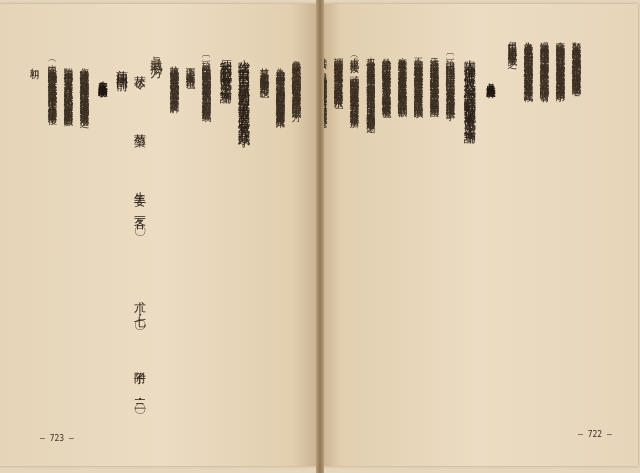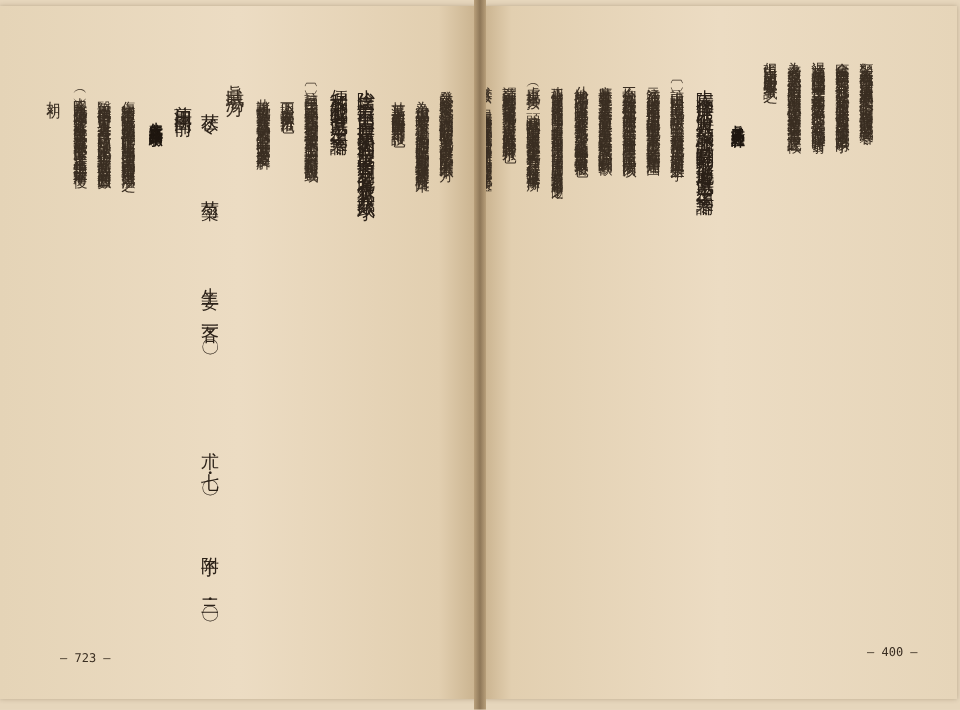--- a/index.html
+++ b/index.html
@@ -57,21 +57,21 @@
     <div class="col big" style="left:142px; top:46px;">太陽病發汗汗出不解其人仍發熱心下悸頭眩身瞤動振振欲擗地者眞武湯主之（傷寒論）</div>
     <div class="col" style="left:124px; top:46px;">〔註〕山田正珍氏曰擗地二字諸說紛紜按（中略）字彙云擗音僻類篇仆也正字通云擗與躃通又字典擗字</div>
     <div class="col" style="left:108px; top:46px;">注云通作躃合考之擗躃三字通用所謂擗地者即躃地也蓋字以背為本形躃僻之音皆能轉則互相通用固</div>
     <div class="col" style="left:92px; top:46px;">不拘於字義又按脈經作仆地字異而義同宋版注云擗一作僻是亦同音故通用耳（中略）此條因太陽病以</div>
     <div class="col" style="left:76px; top:46px;">麻黃青龍輩大發其汗其人素實者當汗出而解其素虛者汗出表證雖解仍不解發熱心下悸頭眩身瞤動欲</div>
     <div class="col" style="left:60px; top:46px;">仆地者此因汗出多亡陽故也雖有發熱非表不解之發熱也乃虛火炎上之發熱也即後世所謂眞寒假熱者也</div>
     <div class="col small" style="left:44px; top:46px; height:380px; overflow:hidden;">也心下悸者胃陽虛水飲停蓄也頭眩者頭中之陽虛也身瞤動振振欲仆者經中之陽虛也正陽虛者即虛上虛即眩甚也身瞤欲仆者經中之陽</div>
     <div class="col" style="left:28px; top:46px;">虛也（求眞按　頭眩身瞤欲仆者由陽虛者無論矣然水毒之變化與大有力焉）茯苓桂枝白朮甘草湯條所</div>
     <div class="col" style="left:12px; top:46px;">謂發汗則動經身為振振搖者也此為表裏上下俱虛之候故與眞武湯以復其陽行其水也</div>
     <div class="col" style="left:-4px; top:46px;">求眞按　患太陽病者身體虛弱或誤發其汗或身體壯實因誤汗雖汗出而熱不去病者仍發其熱（此非表證</div>
-    <div class="pagenum" style="left:256px; top:426px;">— 400 —</div>
+    <div class="pagenum" style="left:256px; top:426px;">— 722 —</div>
   </div>
 
   <div class="page left">
     <div class="col" style="left:292px; top:48px;">之發熱少陰之發熱也）心下悸身體亦肉瞤筋惕頭眩而欲僻地上者為表裏俱虛者已陷於少陰者則以本方</div>
     <div class="col" style="left:276px; top:56px;">為主治也與傷寒若吐若下後心下逆滿氣上衝胸起則頭眩脈沉緊發汗則動經身為振振搖者茯苓桂枝白朮</div>
     <div class="col" style="left:260px; top:56px;">甘草湯主之相似而有陰陽虛實之別不可誤也</div>
     <div class="col big" style="left:238px; top:46px;">少陰病二三日不已至四五日腹痛小便不利四肢沉重疼痛自下利者此為有水氣其人或欬或小</div>
     <div class="col big" style="left:220px; top:46px;">便利或下利或嘔者眞武湯主之（傷寒論）</div>
     <div class="col" style="left:202px; top:48px;">〔註〕尾台氏曰玉函或小便利作或小便自利按或下利者當作或不下利否則與上文自下利斷不相應故也或</div>
     <div class="col" style="left:186px; top:56px;">下四證亦皆為本方所治也</div>

